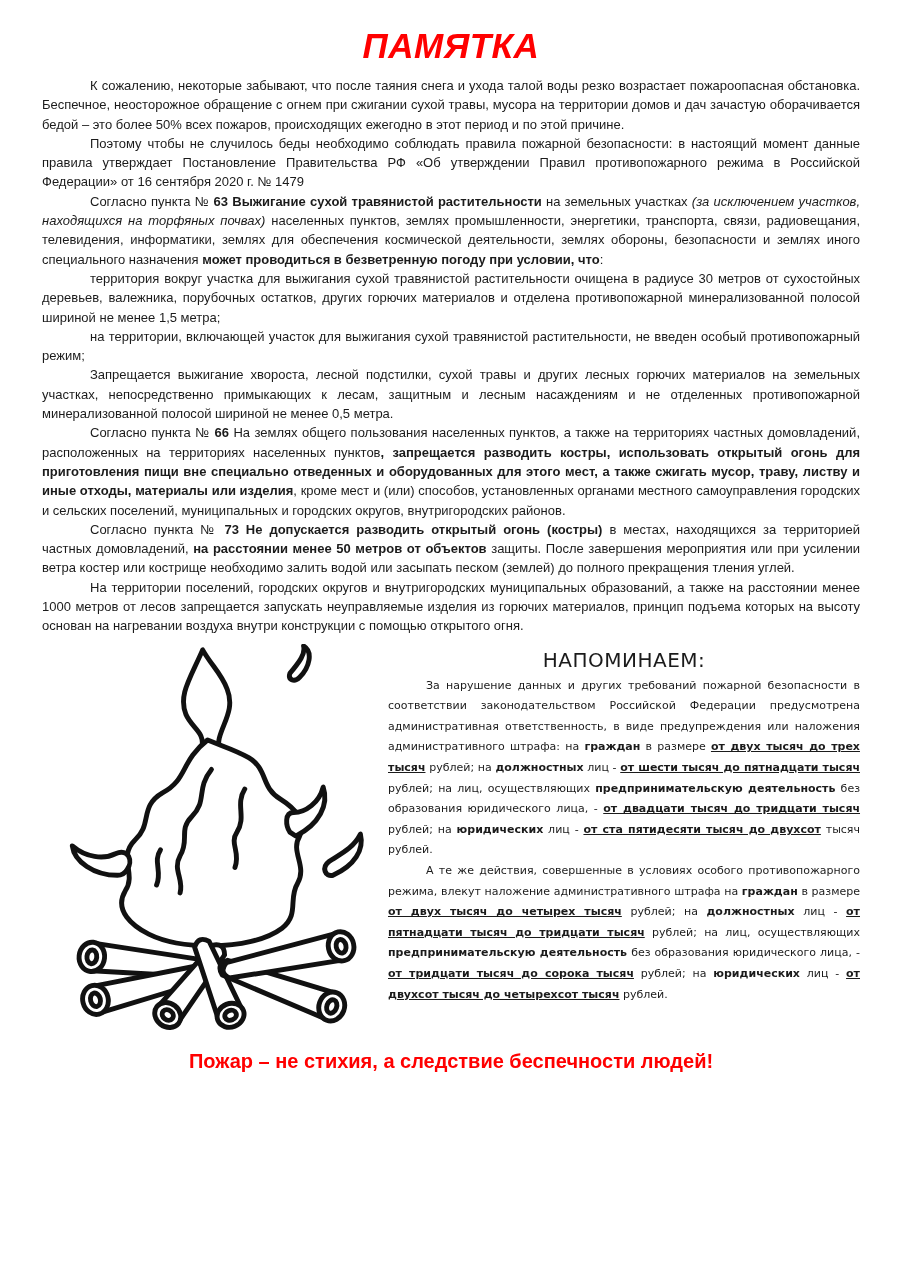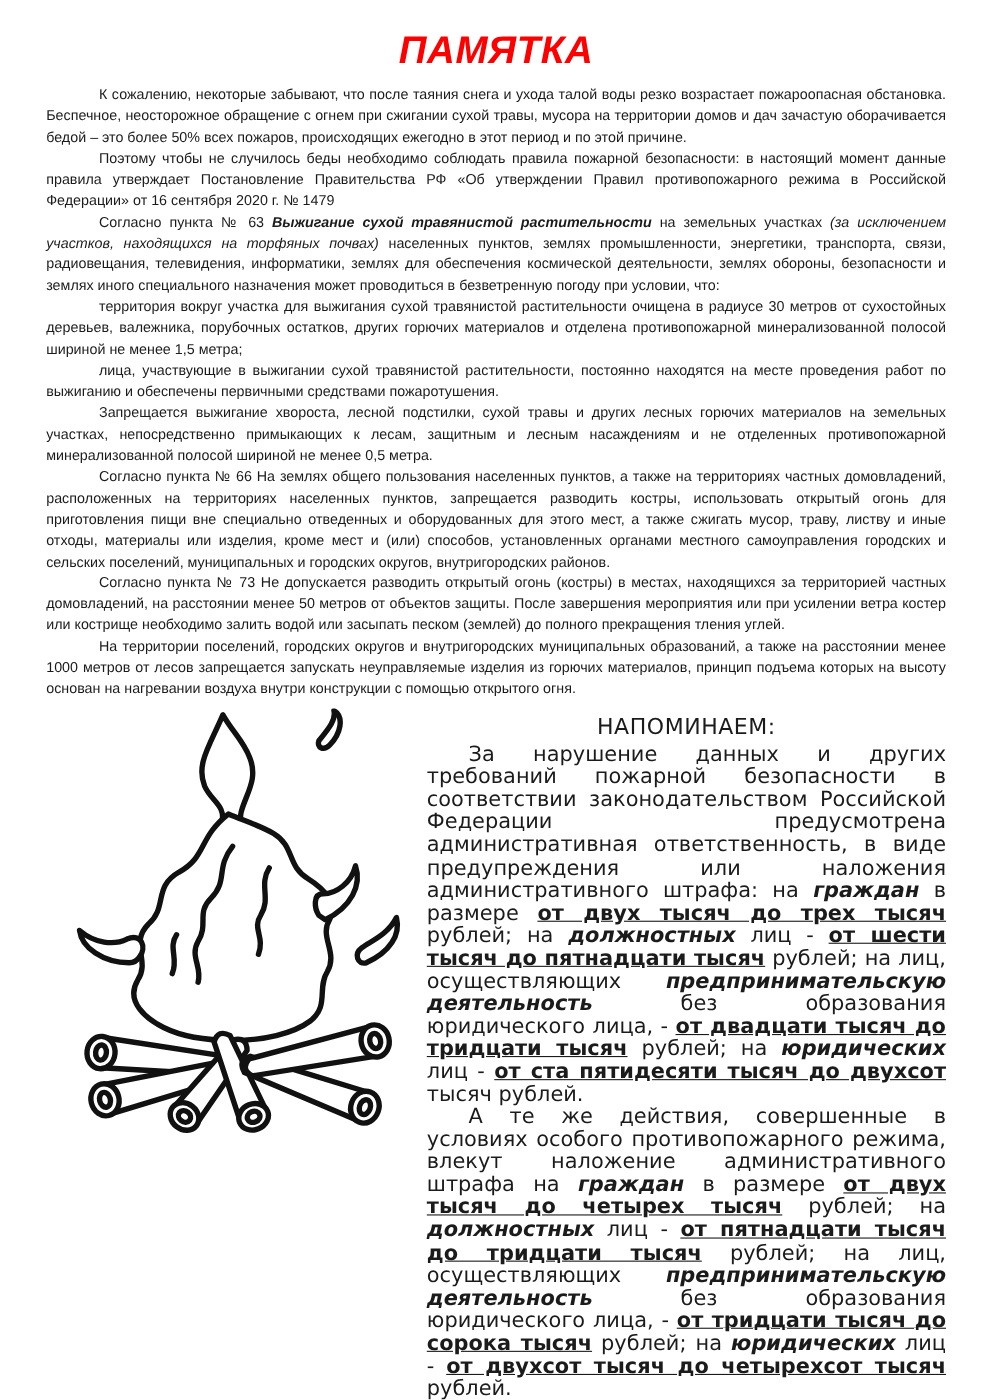--- a/index.html
+++ b/index.html
@@ -29,23 +29,23 @@
     font-weight:400;
     font-style:italic;
   }
   .body-text p{
     margin:0;
     font-size:13px;
     line-height:19.3px;
     text-align:justify;
     text-indent:48px;
   }
-  .f-b{font-weight:400;}
+  .f-b{font-weight:700;}
   .f-i{font-style:italic;}
-  .f-bi{font-weight:700;font-style:italic;}
+  .f-bi{font-weight:700;}
   .f-bu{font-weight:700;text-decoration:underline;}
   .columns{
     display:flex;
     margin-top:6px;
     align-items:flex-start;
   }
   .illustration{
     flex:0 0 340px;
     width:340px;
     margin-top:2px;
@@ -58,21 +58,21 @@
   }
   .reminder-heading{
     text-align:center;
     font-size:20px;
     font-weight:400;
     letter-spacing:.5px;
     margin:6px 0 4px 0;
   }
   .reminder p{
     margin:0;
-    font-size:19px;
+    font-size:11px;
     line-height:20.6px;
     text-align:justify;
     text-indent:38px;
   }
   .doc-footer{
     margin-top:14px;
     text-align:center;
     font-size:20px;
     font-weight:700;
     font-style:normal;
@@ -84,21 +84,21 @@
 
 <div class="page">
 
   <h1 class="doc-title red">ПАМЯТКА</h1>
 
   <div class="body-text">
     <p><span>К сожалению, некоторые забывают, что после таяния снега и ухода талой воды резко возрастает пожароопасная обстановка. Беспечное, неосторожное обращение с огнем при сжигании сухой травы, мусора на территории домов и дач зачастую оборачивается бедой – это более 50% всех пожаров, происходящих ежегодно в этот период и по этой причине.</span></p>
     <p><span>Поэтому чтобы не случилось беды необходимо соблюдать правила пожарной безопасности: в настоящий момент данные правила утверждает Постановление Правительства РФ «Об утверждении Правил противопожарного режима в Российской Федерации» от 16 сентября 2020 г. № 1479</span></p>
     <p><span>Согласно пункта № </span><span class="f-b">63 </span><span class="f-bi">Выжигание сухой травянистой растительности</span><span> на земельных участках </span><span class="f-i">(за исключением участков, находящихся на торфяных почвах)</span><span> населенных пунктов, землях промышленности, энергетики, транспорта, связи, радиовещания, телевидения, информатики, землях для обеспечения космической деятельности, землях обороны, безопасности и землях иного специального назначения </span><span class="f-b">может проводиться в безветренную погоду при условии, что</span><span>:</span></p>
     <p><span>территория вокруг участка для выжигания сухой травянистой растительности очищена в радиусе 30 метров от сухостойных деревьев, валежника, порубочных остатков, других горючих материалов и отделена противопожарной минерализованной полосой шириной не менее 1,5 метра;</span></p>
-    <p><span>лица, участвующие в выжигании сухой травянистой растительности, постоянно находятся на месте проведения работ по выжиганию и обеспечены первичными средствами пожаротушения.</span></p>
+    <p><span>на территории, включающей участок для выжигания сухой травянистой растительности, не введен особый противопожарный режим;</span></p>
     <p><span>Запрещается выжигание хвороста, лесной подстилки, сухой травы и других лесных горючих материалов на земельных участках, непосредственно примыкающих к лесам, защитным и лесным насаждениям и не отделенных противопожарной минерализованной полосой шириной не менее 0,5 метра.</span></p>
     <p><span>Согласно пункта № </span><span class="f-b">66</span><span> На землях общего пользования населенных пунктов, а также на территориях частных домовладений, расположенных на территориях населенных пунктов</span><span class="f-b">, запрещается разводить костры, использовать открытый огонь для приготовления пищи вне специально отведенных и оборудованных для этого мест, а также сжигать мусор, траву, листву и иные отходы, материалы или изделия</span><span>, кроме мест и (или) способов, установленных органами местного самоуправления городских и сельских поселений, муниципальных и городских округов, внутригородских районов.</span></p>
     <p><span>Согласно пункта № </span><span class="f-b">73 Не допускается разводить открытый огонь (костры)</span><span> в местах, находящихся за территорией частных домовладений, </span><span class="f-b">на расстоянии менее 50 метров от объектов</span><span> защиты. После завершения мероприятия или при усилении ветра костер или кострище необходимо залить водой или засыпать песком (землей) до полного прекращения тления углей.</span></p>
     <p><span>На территории поселений, городских округов и внутригородских муниципальных образований, а также на расстоянии менее 1000 метров от лесов запрещается запускать неуправляемые изделия из горючих материалов, принцип подъема которых на высоту основан на нагревании воздуха внутри конструкции с помощью открытого огня.</span></p>
   </div>
 
   <div class="columns">
 
     <div class="illustration">
       <span>

